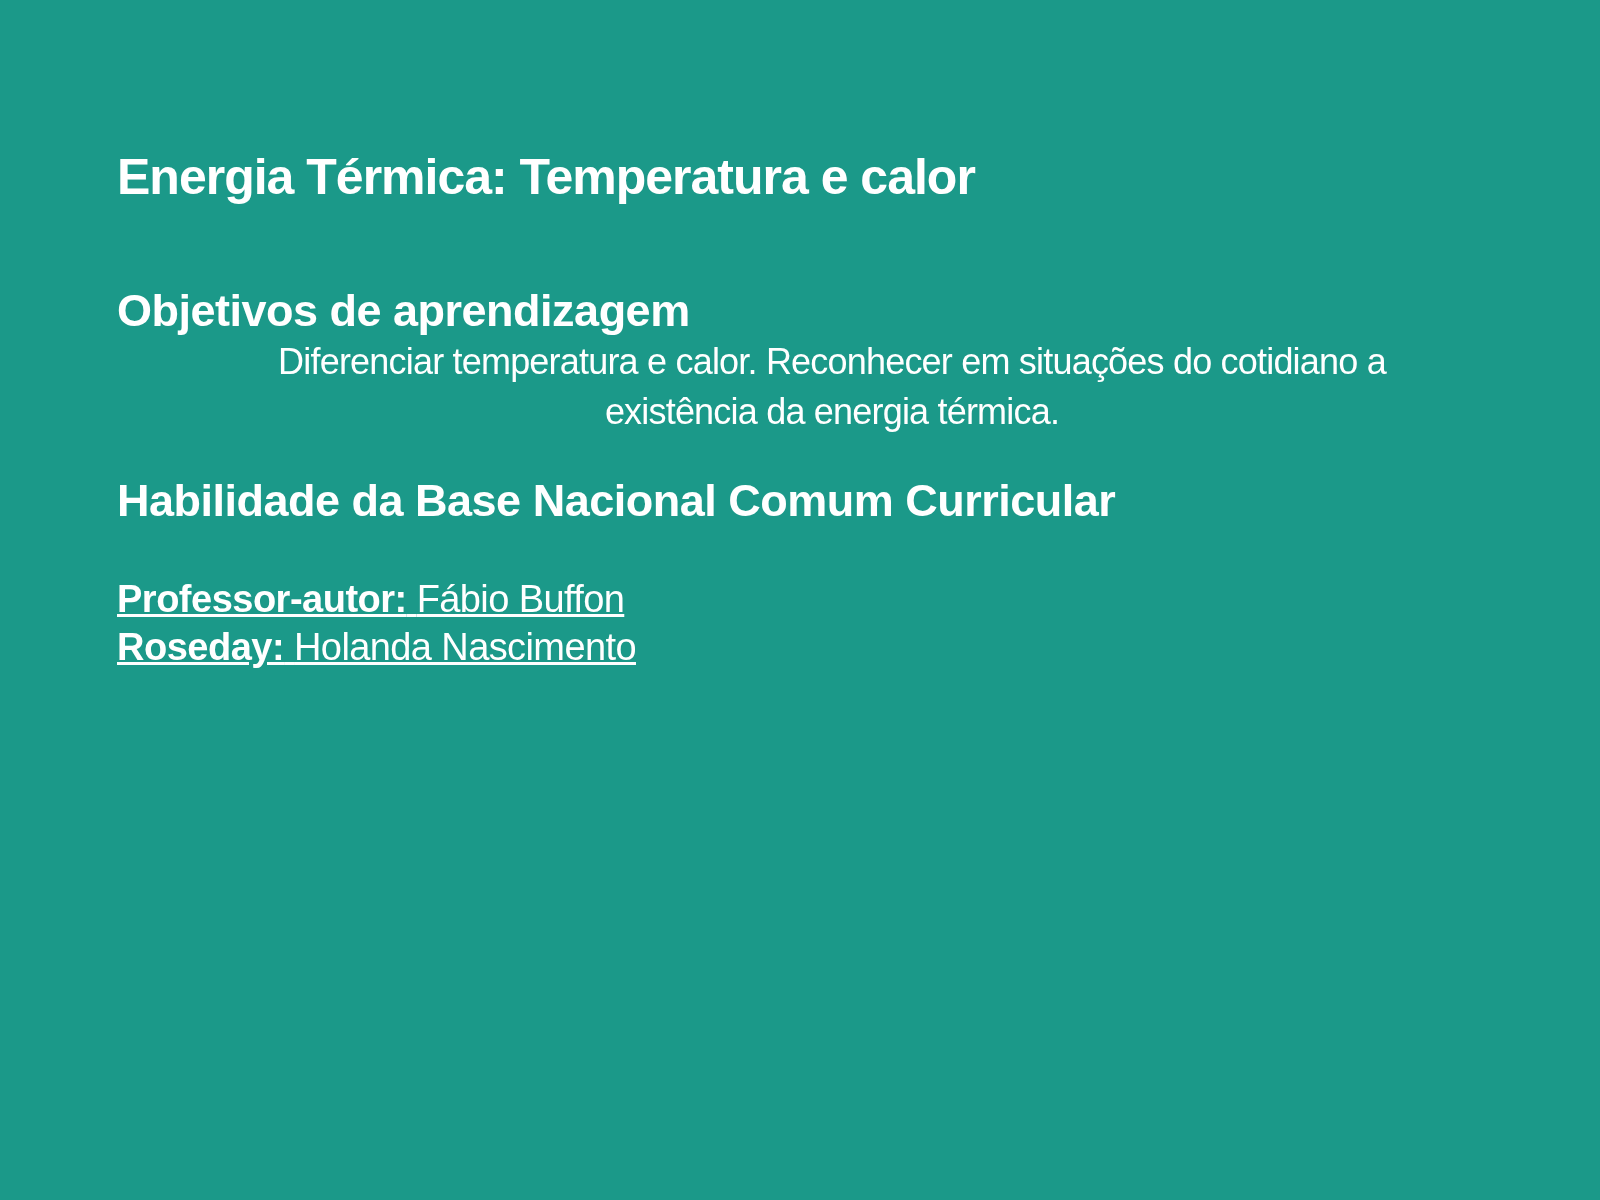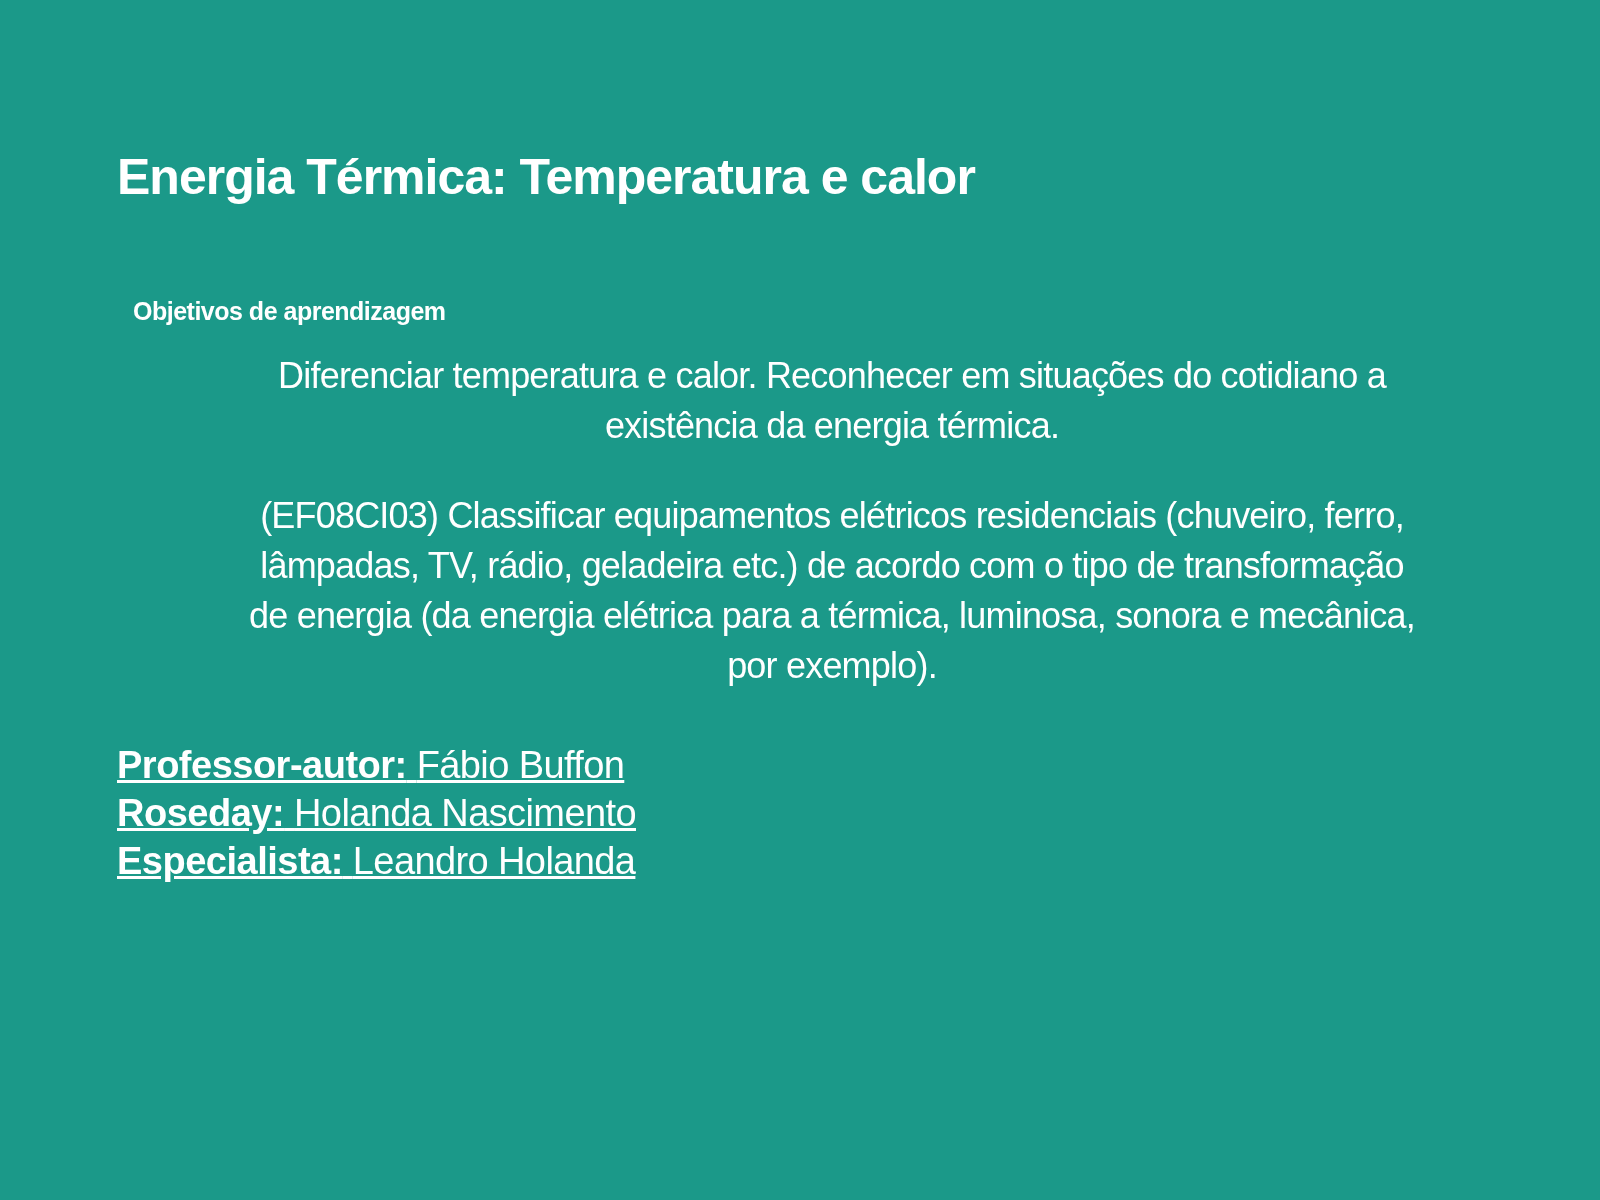--- a/index.html
+++ b/index.html
@@ -36,26 +36,26 @@
     white-space: pre;
     margin: 8px 0 0 0;
   }
   .section {
     margin-top: 80px;
   }
   .section + .section {
     margin-top: 40px;
   }
   .section-heading {
-    font-size: 25px;
+    font-size: 45px;
     line-height: 48px;
     font-weight: 700;
     letter-spacing: -0.5px;
     white-space: pre;
-    margin: 16px;
+    margin: 0;
   }
   .section-body {
     font-size: 36px;
     line-height: 50px;
     font-weight: 300;
     letter-spacing: -0.8px;
     white-space: pre;
     margin: 2px 0 0 0;
     text-align: center;
   }
@@ -83,25 +83,21 @@
   <h1 class="title">Energia Térmica: Temperatura e calor</h1>
 
 
   <div class="section">
     <h2 class="section-heading">Objetivos de aprendizagem</h2>
     <div class="section-body">Diferenciar temperatura e calor. Reconhecer em situações do cotidiano a
 existência da energia térmica.</div>
   </div>
 
   <div class="section">
-    <div class="section-body">(EF08CI03) Classificar equipamentos elétricos residenciais (chuveiro, ferro,
-lâmpadas, TV, rádio, geladeira etc.) de acordo com o tipo de transformação
-de energia (da energia elétrica para a térmica, luminosa, sonora e mecânica,
-por exemplo).</div>
+    <h2 class="section-heading">Habilidade da Base Nacional Comum Curricular</h2>
   </div>
 
   <div class="credits">
     <div class="credit-line"><span class="credit-label">Professor-autor:</span> <span class="credit-name">Fábio Buffon</span></div>
     <div class="credit-line"><span class="credit-label">Roseday:</span> <span class="credit-name">Holanda Nascimento</span></div>
-    <div class="credit-line"><span class="credit-label">Especialista:</span> <span class="credit-name">Leandro Holanda</span></div>
   </div>
 
 </div>
 
 </body></html>

